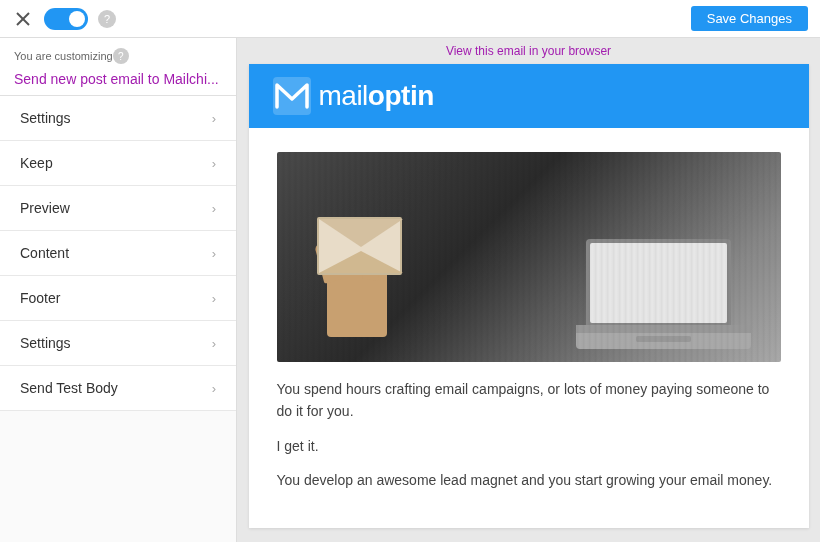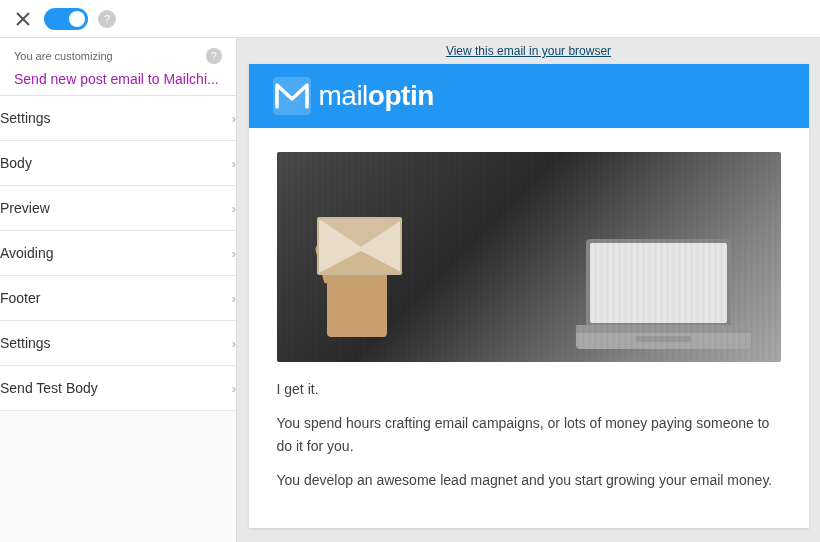--- a/index.html
+++ b/index.html
@@ -79,21 +79,20 @@
       overflow: hidden;
     }
     .customizing-header {
       padding: 10px 14px 8px;
       border-bottom: 1px solid #e0e0e0;
       background: #fff;
     }
     .customizing-row {
       display: flex;
       align-items: center;
-      justify-content: space-between;
     }
     .customizing-label {
       font-size: 11px;
       color: #666;
     }
     .customizing-help {
       width: 16px; height: 16px;
       border-radius: 50%;
       background: #ccc;
       color: #fff;
@@ -112,21 +111,21 @@
 
     .nav-list {
       list-style: none;
       flex: 1;
       overflow-y: auto;
     }
     .nav-item {
       display: flex;
       align-items: center;
       justify-content: space-between;
-      padding: 14px 0;
+      padding: 14px 20px;
       border-bottom: 1px solid #e8e8e8;
       cursor: pointer;
       background: #fff;
       font-size: 14px;
       color: #333;
       transition: background 0.15s;
     }
     .nav-chevron {
       color: #aaa;
       font-size: 13px;
@@ -143,22 +142,21 @@
     }
 
     .view-in-browser {
       width: 100%;
       background: #e8e8e8;
       text-align: center;
       padding: 6px;
       font-size: 12px;
     }
     .view-in-browser a {
-      color: #0c4a6e;
-      text-decoration: underline;
+      color: #a21caf;
       cursor: pointer;
     }
 
     .email-preview {
       background: #fff;
       width: 560px;
       max-width: 100%;
       box-shadow: 0 1px 3px rgba(0,0,0,0.1);
     }
 
@@ -216,49 +214,50 @@
     <svg width="14" height="14" viewBox="0 0 14 14">
         <line x1="1" y1="1" x2="13" y2="13" stroke="#555" stroke-width="2"></line>
         <line x1="13" y1="1" x2="1" y2="13" stroke="#555" stroke-width="2"></line>
       </svg>
   </div>
   <div class="toggle-switch">
     <div class="track"></div>
     <div class="thumb"></div>
   </div>
   <div class="help-icon">?</div>
+  <button class="save-btn">Save Changes</button>
 </div>
 
 <div class="main-layout">
 
   <div class="sidebar">
     <div class="customizing-header">
       <div class="customizing-row">
         <span class="customizing-label">You are customizing</span>
         <div class="customizing-help">?</div>
       </div>
       <div class="customizing-title">Send new post email to Mailchi...</div>
     </div>
 
     <ul class="nav-list">
 
     <li class="nav-item">
           <span>Settings</span>
           <span class="nav-chevron">›</span>
         </li>
         <li class="nav-item">
-          <span>Body</span>
+          <span>Keep</span>
           <span class="nav-chevron">›</span>
         </li>
         <li class="nav-item">
           <span>Preview</span>
           <span class="nav-chevron">›</span>
         </li>
         <li class="nav-item">
-          <span>Avoiding</span>
+          <span>Content</span>
           <span class="nav-chevron">›</span>
         </li>
         <li class="nav-item">
           <span>Footer</span>
           <span class="nav-chevron">›</span>
         </li>
         <li class="nav-item">
           <span>Settings</span>
           <span class="nav-chevron">›</span>
         </li>
@@ -316,19 +315,19 @@
             <div style="position:absolute;top:86px;left:0;width:175px;height:8px;background:#999;"></div>
 
             <div style="position:absolute;top:94px;left:0;width:175px;height:16px;background:#aaa;border-radius:0 0 4px 4px;">
               <div style="position:absolute;top:3px;left:60px;width:55px;height:6px;background:#999;border-radius:2px;"></div>
             </div>
           </div>
 
           <div style="position:absolute;top:0;left:0;right:0;bottom:0;background:repeating-linear-gradient(90deg,rgba(0,0,0,0.06) 0px,rgba(0,0,0,0) 3px,rgba(0,0,0,0.03) 6px);pointer-events:none;"></div>
         </div>
 
+        <p class="article-text">You spend hours crafting email campaigns, or lots of money paying someone to do it for you.</p>
         <p class="article-text">I get it.</p>
-        <p class="article-text">You spend hours crafting email campaigns, or lots of money paying someone to do it for you.</p>
         <p class="article-text">You develop an awesome lead magnet and you start growing your email money.</p>
       </div>
     </div>
   </div>
 </div>
 
 </body></html>

